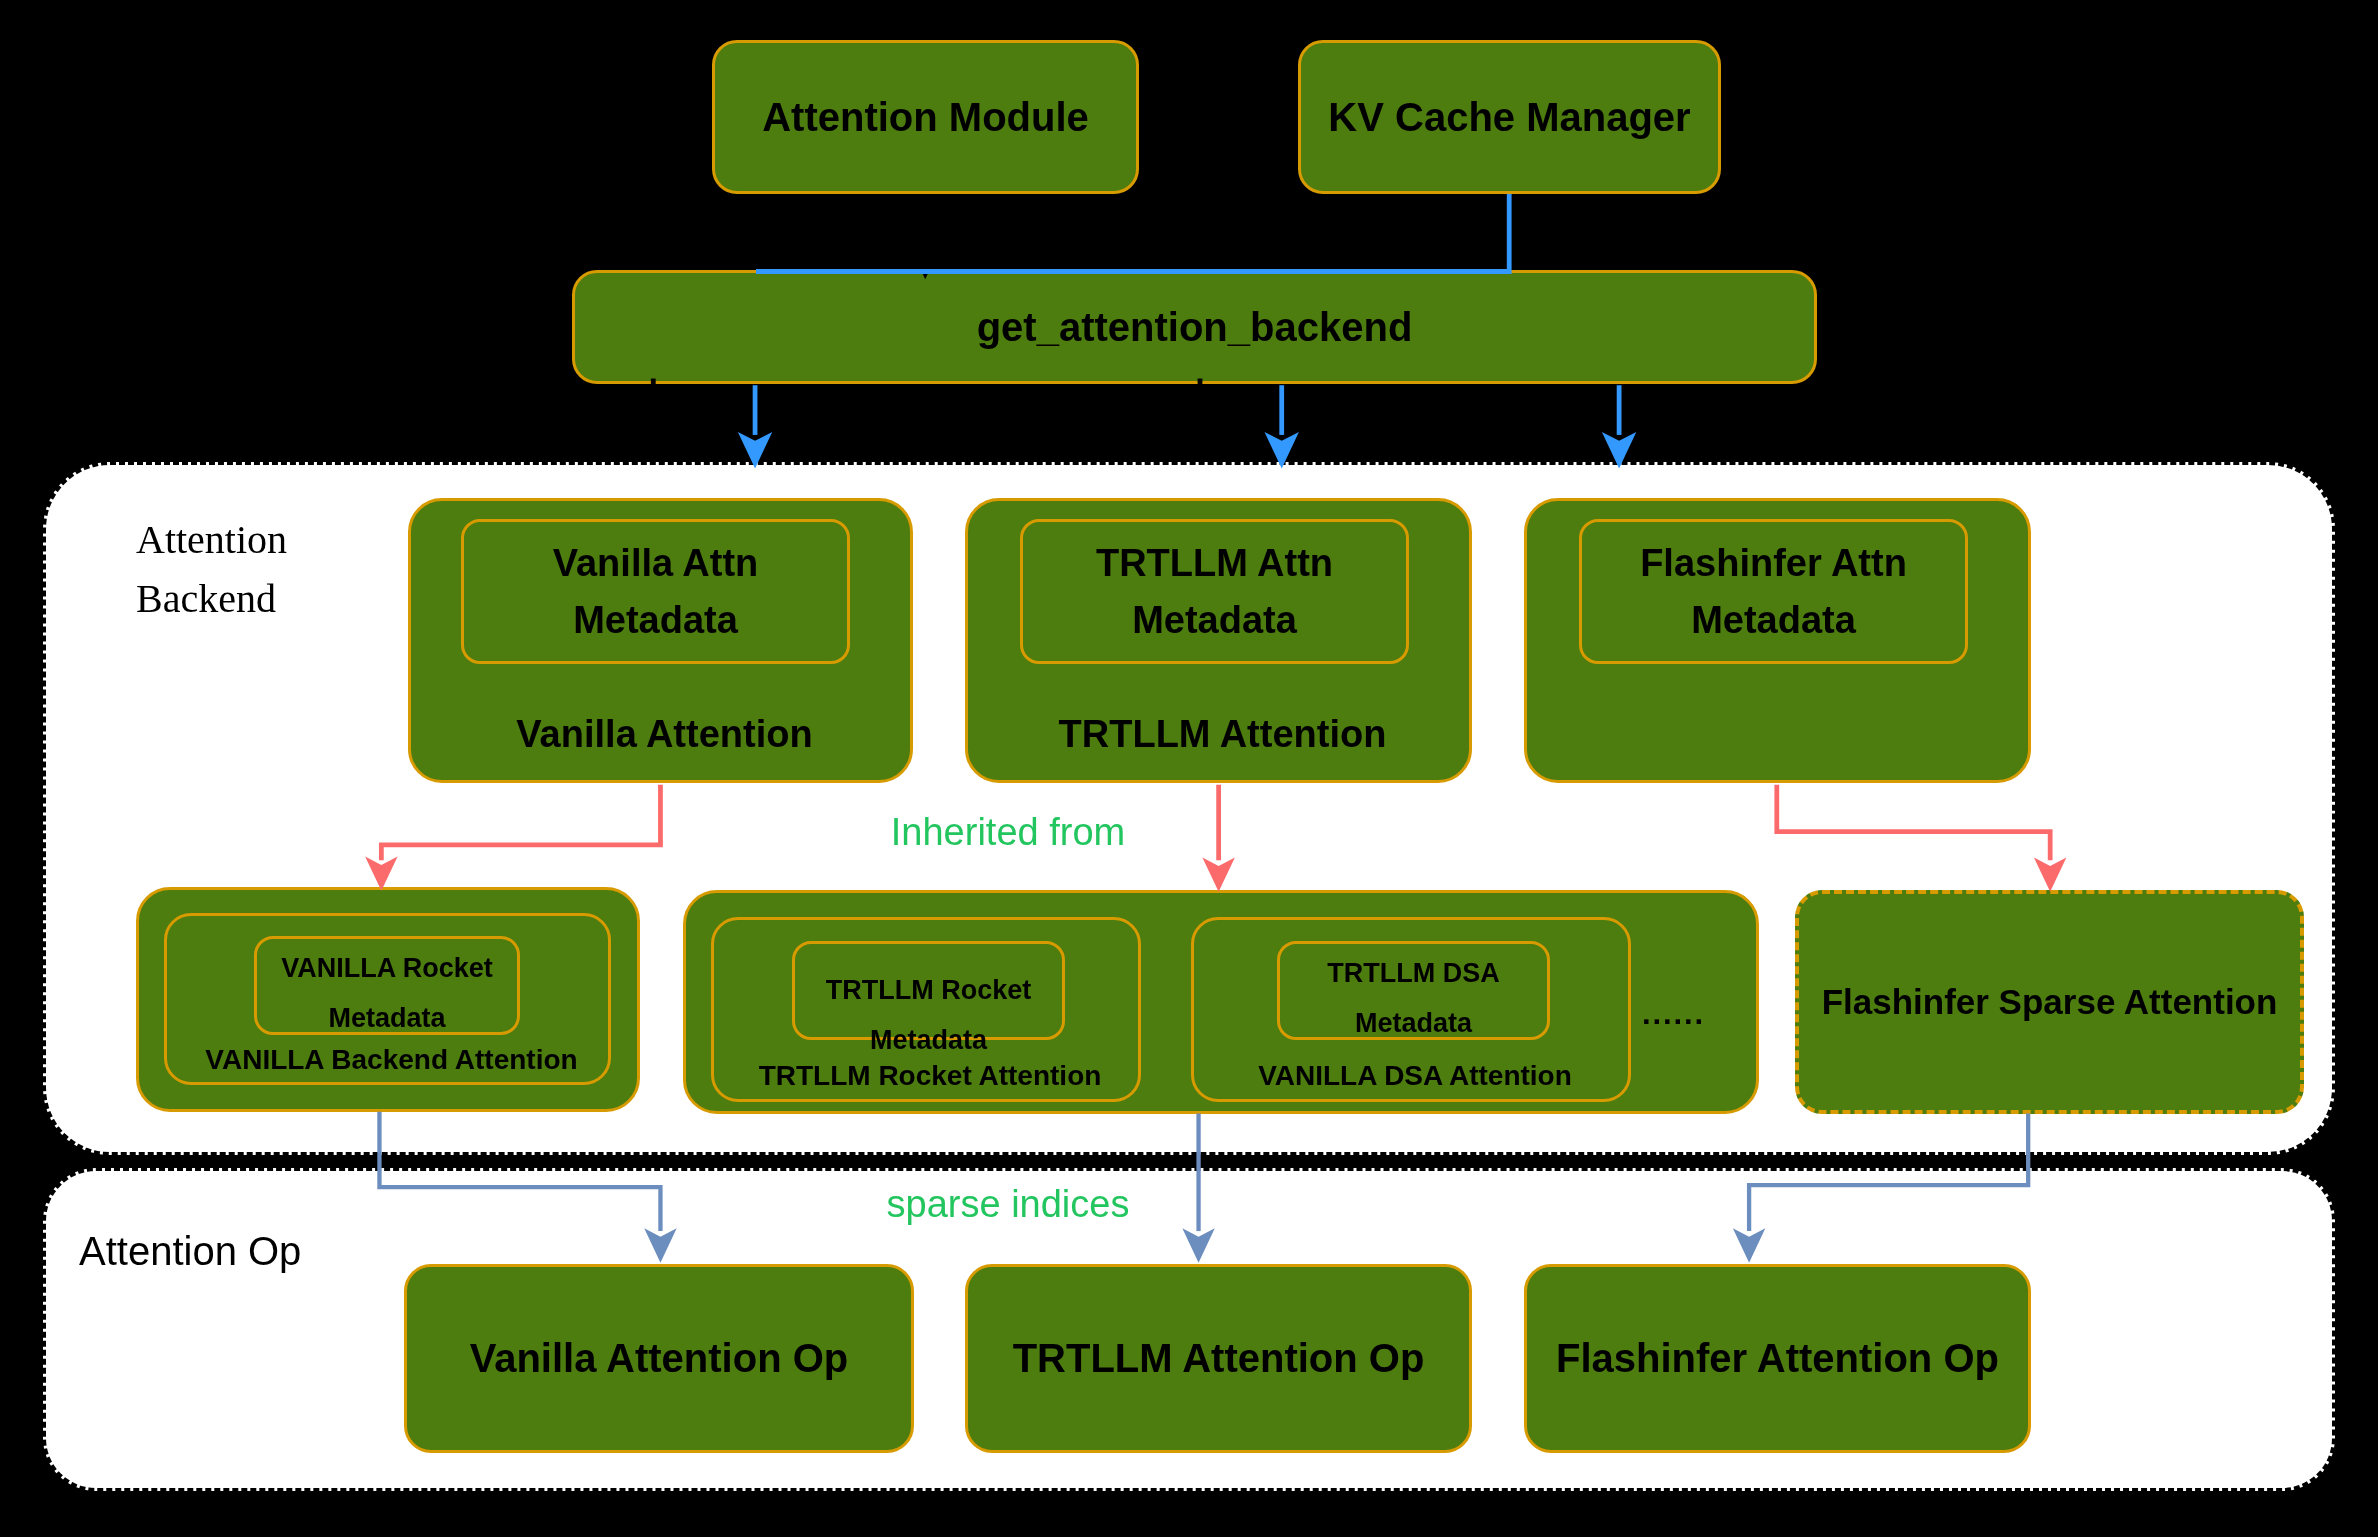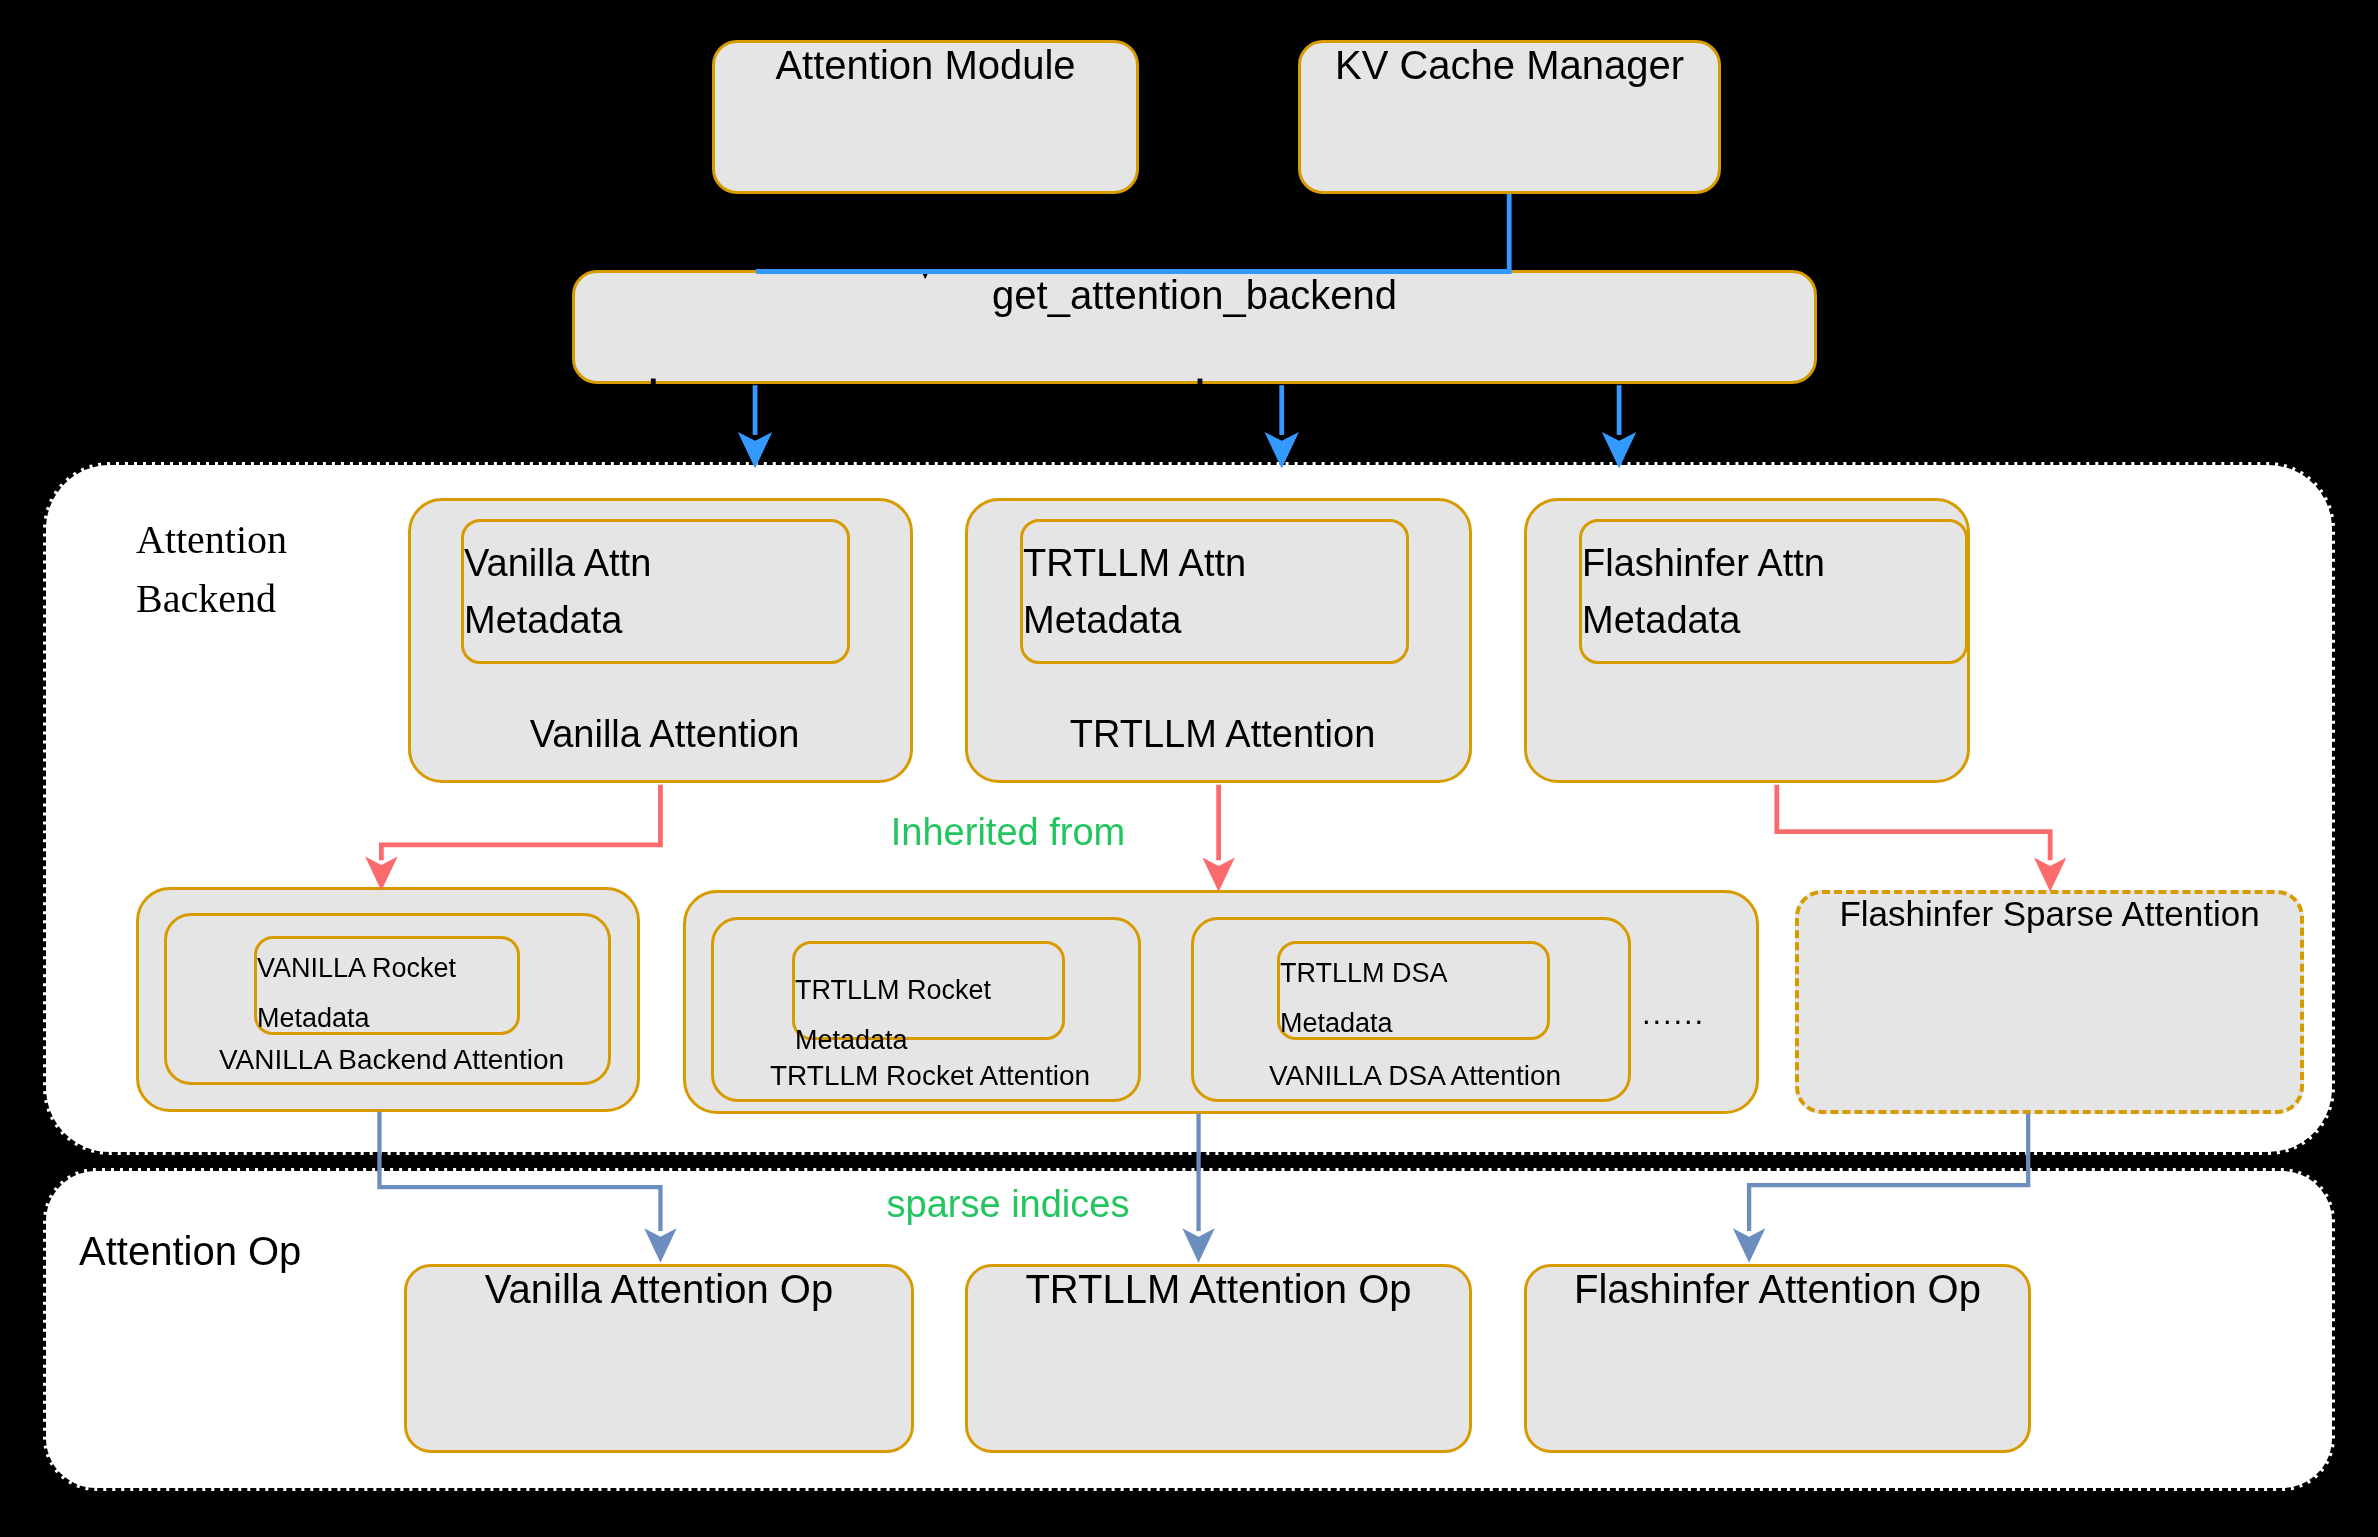--- a/index.html
+++ b/index.html
@@ -1,25 +1,26 @@
 <!DOCTYPE html>
 <html><head>
 <meta charset="utf-8">
 <style>
   html,body{margin:0;padding:0;background:#000;}
   body{position:relative;width:2378px;height:1537px;overflow:hidden;
        font-family:"Liberation Sans", sans-serif;color:#000;}
   
   .node{
     position:absolute;
-    background:#e5e5e5;
+    background:#4d7c0f;
     border:3.8px solid #D79B00;
     box-sizing:border-box;
-    display:flex;align-items:flex-start;justify-content:center;
+    display:flex;align-items:center;justify-content:center;
     text-align:center;
+    font-weight:bold;
   }
   .node.big{border-radius:25px;font-size:40px;}
   .node.outer{border-radius:34px;}
   .node.mid{border-radius:27px;display:block;}
   .node.meta{border-radius:19px;flex-direction:column;}
   
   .container{
     position:absolute;
     background:#fff;
     border:3.8px dashed #000;
@@ -65,21 +66,21 @@
 </div>
 
 <div class="node outer" style="left:965px;top:498px;width:507px;height:285px;display:block;">
   <div class="node meta" style="left:52px;top:18px;width:389px;height:145px;">
     <span class="line">TRTLLM Attn</span>
     <span class="line">Metadata</span>
   </div>
   <div class="box-caption" style="top:212px;">TRTLLM Attention</div>
 </div>
 
-<div class="node outer" style="left:1524px;top:498px;width:446px;height:285px;display:block;padding-left:40px;">
+<div class="node outer" style="left:1524px;top:498px;width:507px;height:285px;display:block;padding-left:40px;">
   <div class="node meta" style="left:52px;top:18px;width:389px;height:145px;">
     <span class="line">Flashinfer Attn</span>
     <span class="line">Metadata</span>
   </div>
 </div>
 
 <div class="node outer" style="left:136px;top:887px;width:504px;height:225px;display:block;">
   <div class="node mid" style="left:25px;top:23px;width:447px;height:172px;">
     <div class="node meta small" style="left:87px;top:20px;width:266px;height:99px;justify-content:space-between;padding:3.8px 0;">
       <span class="line">VANILLA Rocket</span>

